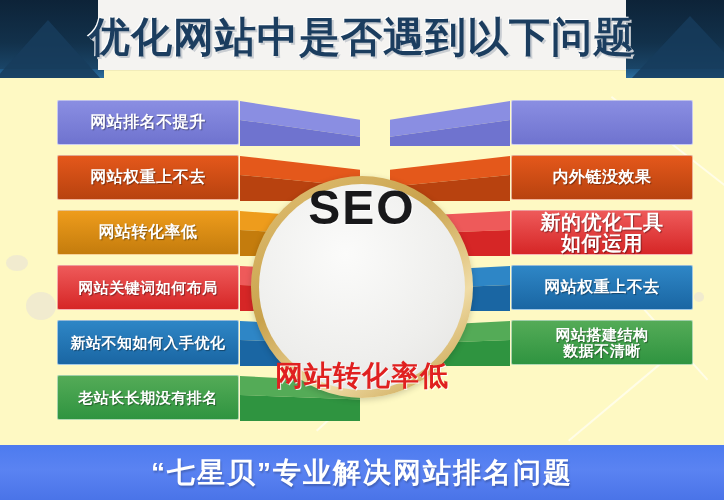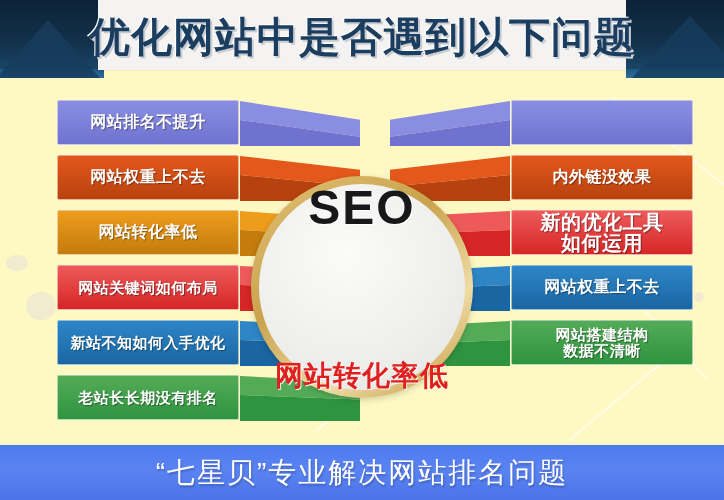--- a/index.html
+++ b/index.html
@@ -98,21 +98,21 @@
   .col-right .wedge{right:182px;}
   .wedge .face,.wedge .side{position:absolute;left:0;top:0;width:100%;height:100%;}
   
   .banner{
     position:absolute;left:0;bottom:0;width:724px;height:55px;
     background:linear-gradient(180deg,#4d7bef,#5a83f2 45%,#4a74e8);
     display:flex;align-items:center;justify-content:center;
     z-index:30;
   }
   .banner-text{
-    color:#ffffff;font-size:28px;font-weight:normal;letter-spacing:2px;
+    color:#ffffff;font-size:28px;font-weight:bold;letter-spacing:2px;
     white-space:nowrap;
     text-shadow:1px 2px 2px rgba(0,0,0,.22);
   }
 </style>
 </head>
 <body>
 
 <div id="poster">
 
   <div class="blob" style="left:6px;top:255px;width:22px;height:16px;"></div>

